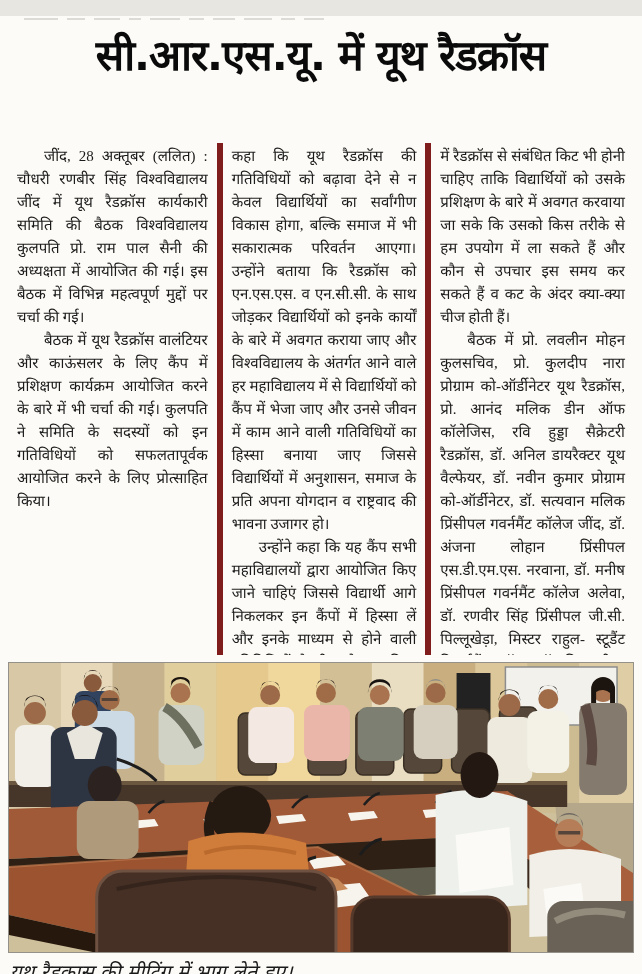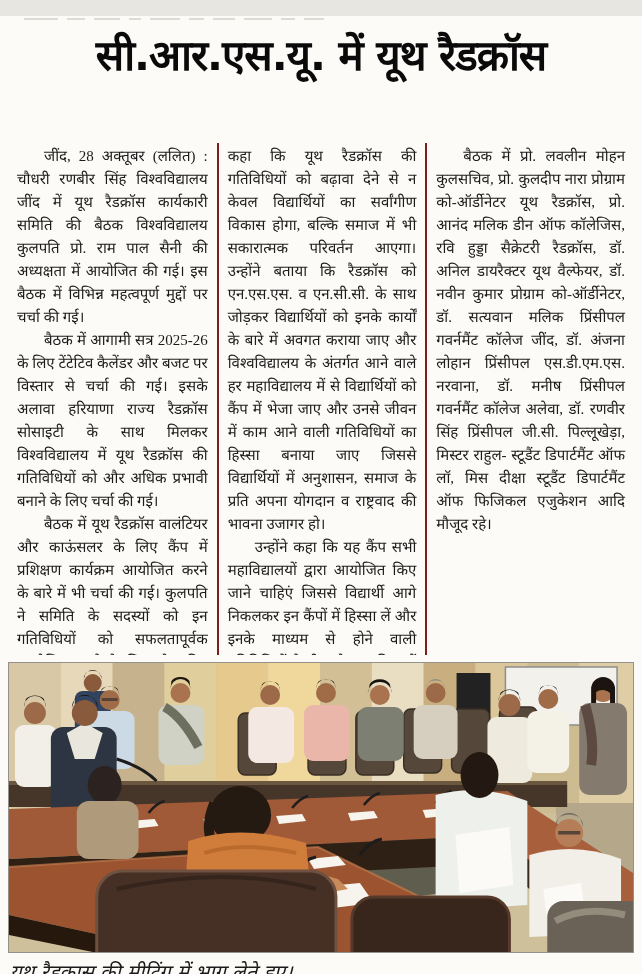--- a/index.html
+++ b/index.html
@@ -24,21 +24,21 @@
   .headline span{display:block;}
 
   .columns{
     position:absolute;top:127px;left:8px;right:8px;height:512px;
     display:flex;overflow:hidden;font-family:Liberation Serif, serif;
   }
   .col{
     width:33.333%;box-sizing:border-box;padding:2px 9px 0 9px;
     text-align:justify;font-size:15px;line-height:23px;color:#1b1b1b;
   }
-  .col + .col{border-left:2px solid #7f1d1d;}
+  .col + .col{border-left:6px solid #7f1d1d;}
   .col p{margin:0;text-indent:1.8em;}
   .col p.cont{text-indent:0;}
 
   .photo-figure{position:absolute;top:646px;left:8px;right:8px;margin:0;}
   .photo-frame{
     width:624px;height:289px;border:1px solid #94918a;background:#cfc09c;
     box-sizing:content-box;overflow:hidden;
   }
   .photo-frame svg{display:block;width:624px;height:289px;}
   figcaption{
@@ -57,30 +57,30 @@
     <i style="width:34px"></i><i style="width:18px"></i><i style="width:26px"></i><i style="width:12px"></i><i style="width:30px"></i><i style="width:15px"></i><i style="width:22px"></i><i style="width:28px"></i><i style="width:14px"></i><i style="width:20px"></i>
   </div>
 
   <h1 class="headline">
     <span>सी.आर.एस.यू. में यूथ रैडक्रॉस</span>
   </h1>
 
   <div class="columns">
     <div class="col">
       <p>जींद, 28 अक्तूबर (ललित) : चौधरी रणबीर सिंह विश्वविद्यालय जींद में  यूथ रैडक्रॉस कार्यकारी समिति की बैठक विश्वविद्यालय कुलपति प्रो. राम पाल सैनी की अध्यक्षता में आयोजित की गई। इस बैठक में विभिन्न महत्वपूर्ण मुद्दों पर चर्चा की गई।</p>
-      <p>बैठक में आगामी सत्र 2025-26 के लिए टेंटेटिव कैलेंडर और बजट पर विस्तार से चर्चा की गई। इसके अलावा हरियाणा राज्य रैडक्रॉस सोसाइटी के साथ मिलकर विश्वविद्यालय में यूथ रैडक्रॉस की गतिविधियों को और अधिक प्रभावी बनाने के लिए चर्चा की गई।</p>
       <p>बैठक में  यूथ रैडक्रॉस वालंटियर और काऊंसलर के लिए कैंप में प्रशिक्षण कार्यक्रम आयोजित करने के बारे में भी चर्चा की गई। कुलपति ने समिति के सदस्यों को इन गतिविधियों को सफलतापूर्वक आयोजित करने के लिए प्रोत्साहित किया।</p>
 
     </div>
     <div class="col">
       <p class="cont">कहा कि यूथ रैडक्रॉस की गतिविधियों को बढ़ावा देने से न केवल विद्यार्थियों का सर्वांगीण विकास होगा, बल्कि समाज में भी सकारात्मक परिवर्तन आएगा। उन्होंने बताया कि रैडक्रॉस को एन.एस.एस. व एन.सी.सी. के साथ जोड़कर विद्यार्थियों को इनके कार्यों के बारे में अवगत कराया जाए और विश्वविद्यालय के अंतर्गत आने वाले हर महाविद्यालय में से विद्यार्थियों को कैंप में भेजा जाए और उनसे जीवन में काम आने वाली गतिविधियों का हिस्सा बनाया जाए जिससे विद्यार्थियों में अनुशासन, समाज के प्रति अपना योगदान व राष्ट्रवाद की भावना उजागर हो।</p>
       <p>उन्होंने कहा कि यह कैंप सभी महाविद्यालयों द्वारा आयोजित किए जाने चाहिएं जिससे विद्यार्थी आगे निकलकर इन कैंपों में हिस्सा लें और इनके माध्यम से होने वाली गतिविधियों से सीख लेकर भविष्य में आगे बढ़ें।</p>
 
     </div>
     <div class="col">
+      <p class="cont">में रैडक्रॉस से संबंधित किट भी होनी चाहिए ताकि विद्यार्थियों को उसके प्रशिक्षण के बारे में अवगत करवाया जा सके कि उसको किस तरीके से हम उपयोग में ला सकते हैं और कौन से उपचार इस समय कर सकते हैं व कट के अंदर क्या-क्या चीज होती हैं।</p>
       <p>बैठक में प्रो. लवलीन मोहन कुलसचिव, प्रो. कुलदीप नारा प्रोग्राम को-ऑर्डीनेटर यूथ रैडक्रॉस, प्रो. आनंद मलिक डीन ऑफ कॉलेजिस, रवि हुड्डा सैक्रेटरी रैडक्रॉस, डॉ. अनिल डायरैक्टर यूथ वैल्फेयर, डॉ. नवीन कुमार प्रोग्राम को-ऑर्डीनेटर, डॉ. सत्यवान मलिक प्रिंसीपल गवर्नमैंट कॉलेज जींद, डॉ. अंजना लोहान प्रिंसीपल एस.डी.एम.एस. नरवाना, डॉ. मनीष प्रिंसीपल गवर्नमैंट कॉलेज अलेवा, डॉ. रणवीर सिंह प्रिंसीपल जी.सी. पिल्लूखेड़ा, मिस्टर राहुल- स्टूडैंट डिपार्टमैंट ऑफ लॉ, मिस दीक्षा स्टूडैंट डिपार्टमैंट ऑफ फिजिकल एजुकेशन आदि मौजूद रहे।</p>
     </div>
   </div>
 
   <figure class="photo-figure">
     <div class="photo-frame">
       <svg viewBox="0 0 626 289" preserveAspectRatio="none">
 
         <rect x="0" y="0" width="626" height="150" fill="#d2c19c"></rect>
         <rect x="0" y="0" width="52" height="150" fill="#d8c8a6"></rect>

